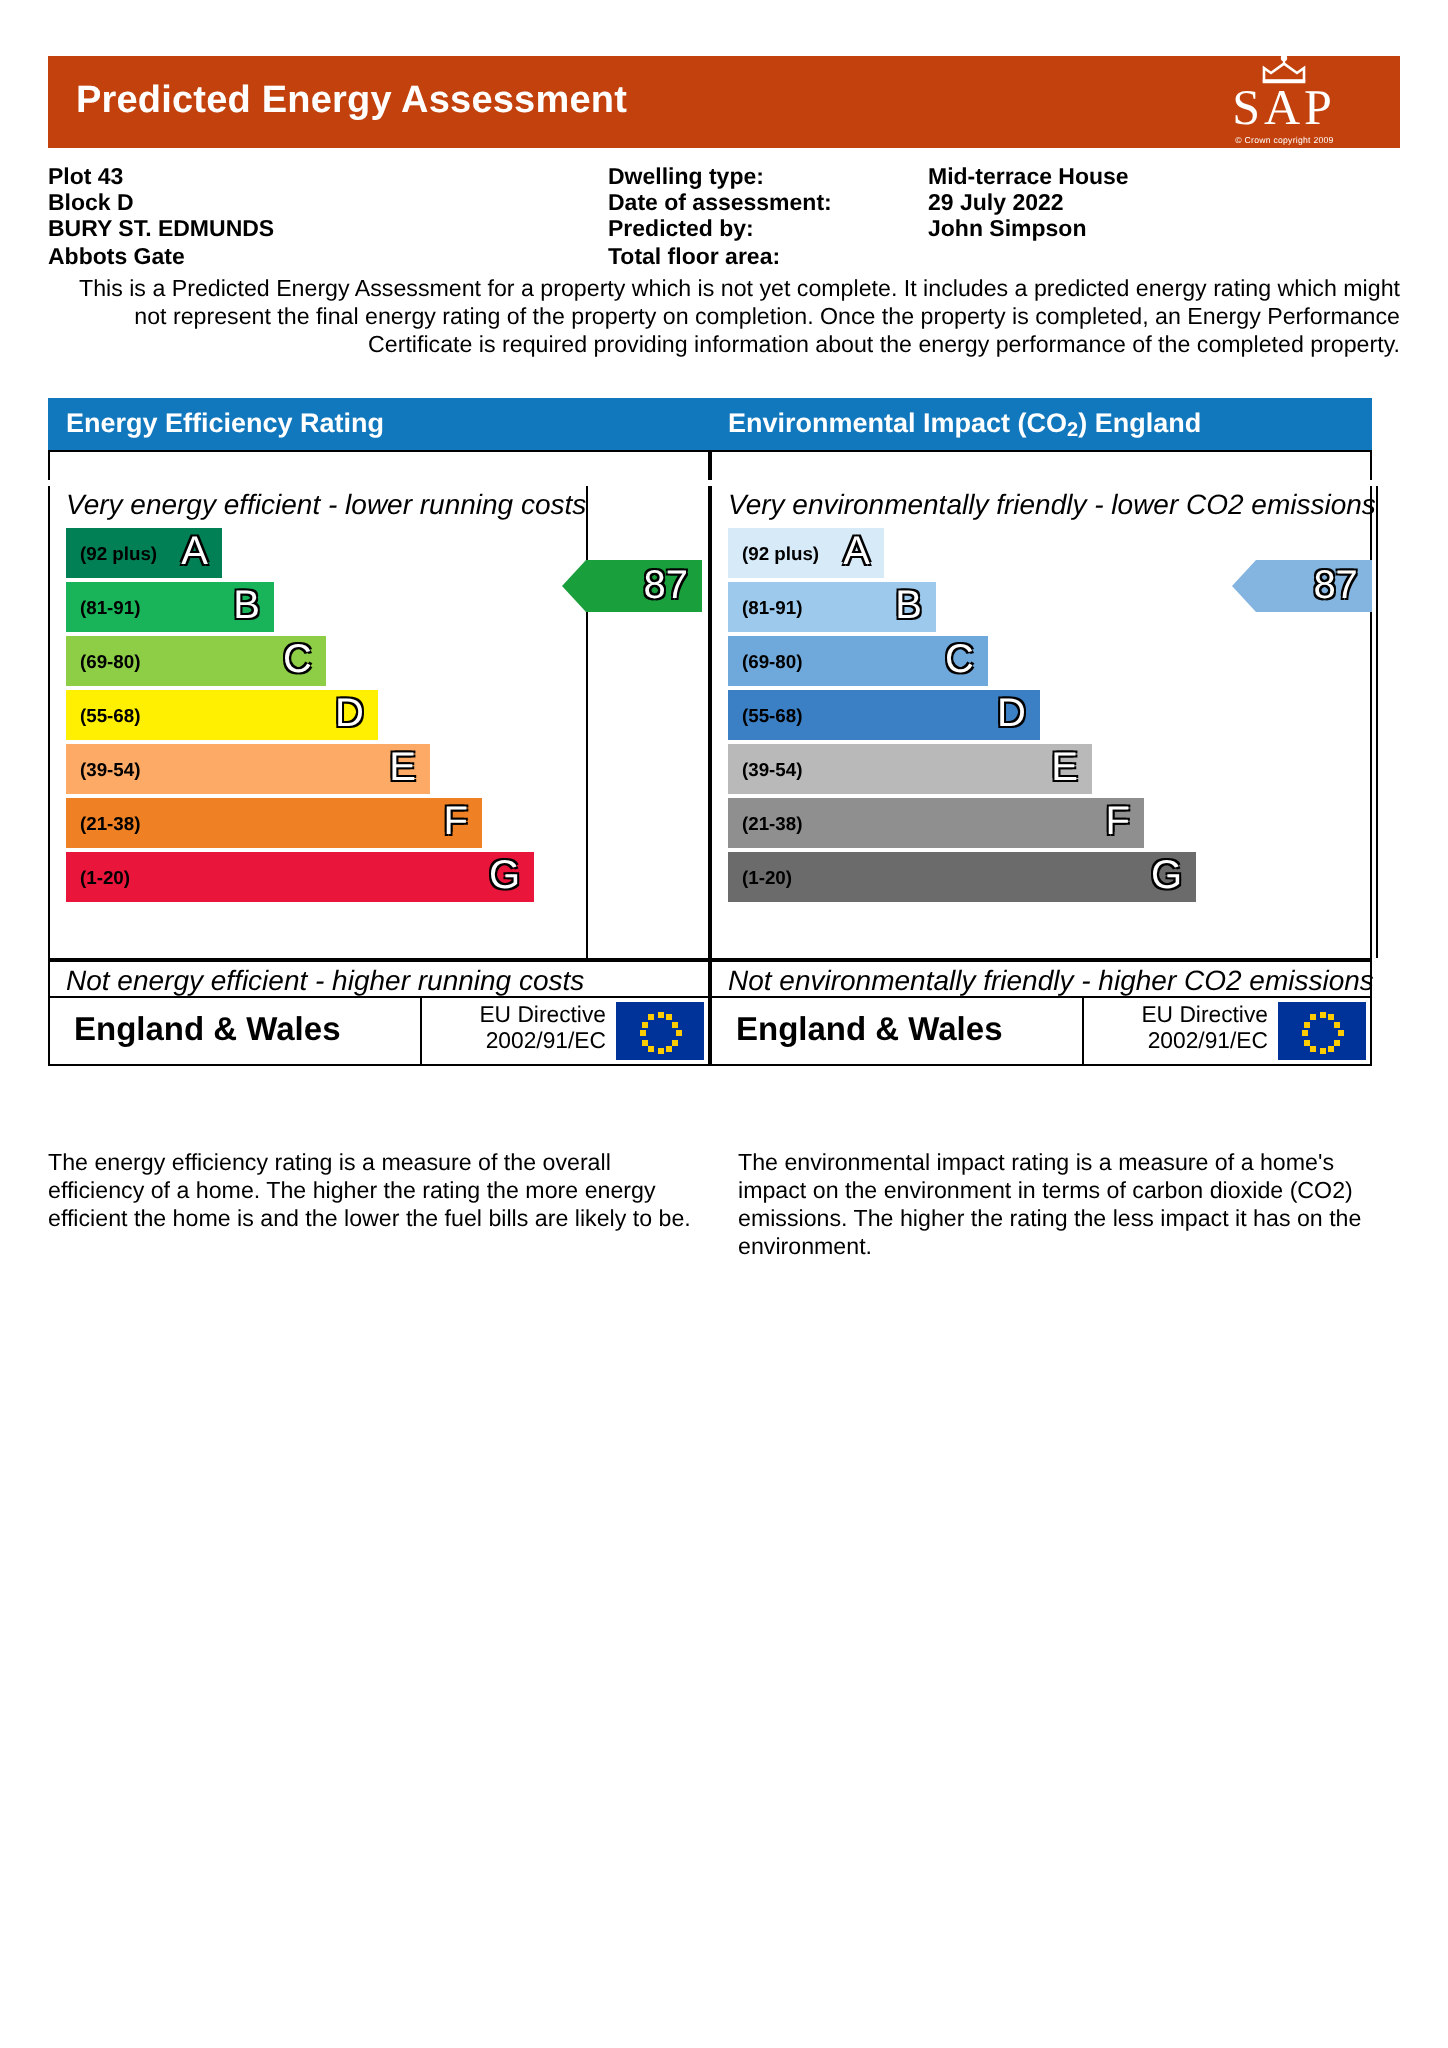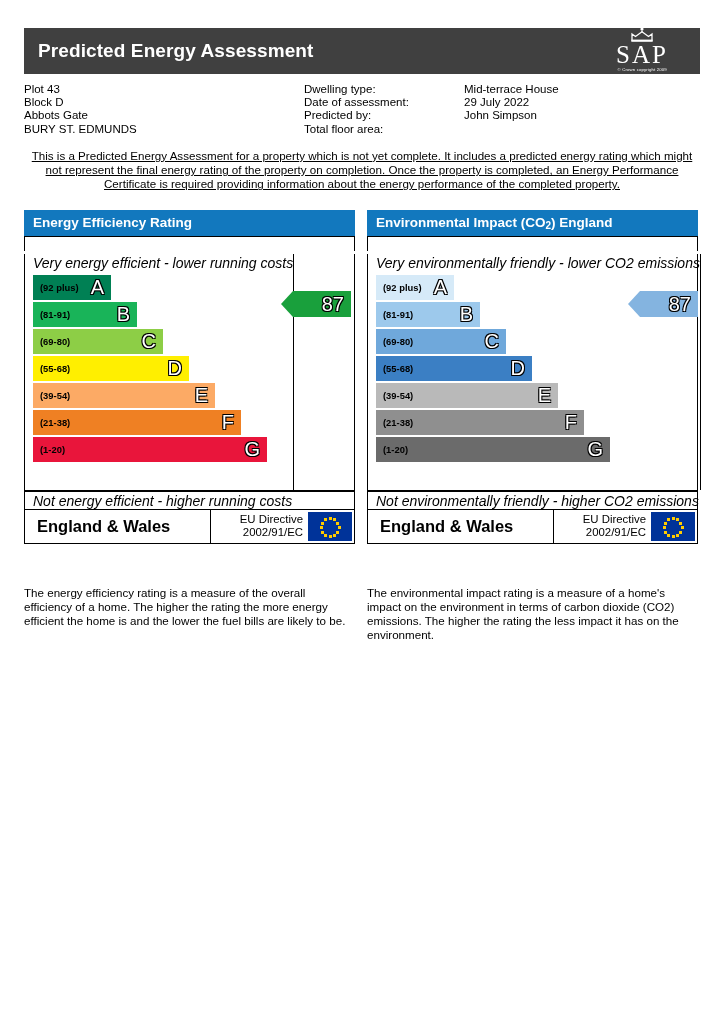--- a/index.html
+++ b/index.html
@@ -13,21 +13,21 @@
     position: relative;
     overflow: hidden;
   }
   .page { position: relative; width: 724px; height: 1024px; padding: 0 24px; }
 
   
   .header-banner {
     position: relative;
     margin-top: 28px;
     height: 46px;
-    background: #404040;
+    background: #c2410c;
     display: flex;
     align-items: center;
     justify-content: space-between;
     padding: 0 12px 0 14px;
   }
   .header-title {
     color: #ffffff;
     font-size: 19px;
     font-weight: bold;
     letter-spacing: 0.1px;
@@ -54,38 +54,38 @@
   .sap-letters .mid { position: relative; }
   .crown { position: absolute; left: 50%; transform: translateX(-50%); top: -15px; }
   .sap-copy { font-size: 3.2px; letter-spacing: 0.1px; margin-top: 1px; transform: scale(1.35); }
 
   
   .details {
     display: flex;
     margin-top: 9px;
     font-size: 11.5px;
     line-height: 13.2px;
+    font-weight: bold;
   }
   .details .col-address { width: 280px; }
   .details .col-labels { width: 160px; }
   .details .col-values { flex: 1; }
   .details div div { white-space: nowrap; }
   sup.sq { font-size: 8px; vertical-align: super; }
 
   
   .para {
     font-size: 11.6px;
     line-height: 14.3px;
-    margin-top: 13px;
-    text-align: center;
-    text-decoration: underline;
-  }
-
-  
-  .charts { display: flex; gap: 12px; margin-top: 18px; }
+    margin-top: 2px;
+    text-align: right;
+  }
+
+  
+  .charts { display: flex; margin-top: 18px; }
   .chart { width: 331px; }
   .chart-header {
     background: #1278be;
     color: #ffffff;
     font-size: 13.5px;
     font-weight: bold;
     padding: 5px 9px 6px 9px;
   }
   .chart-header sub { font-size: 10px; vertical-align: baseline; position: relative; top: 2px; }
 
@@ -206,21 +206,21 @@
     position: relative;
     margin: 2px 2px 2px 0;
   }
   .eu-flag .star {
     position: absolute;
     width: 3px; height: 3px;
     background: #ffcc00;
   }
 
   
-  .explains { display: flex; gap: 12px; margin-top: 42px; }
+  .explains { display: flex; gap: 12px; margin-top: 42px; justify-content: space-between; }
   .explain {
     width: 331px;
     font-size: 11.6px;
     line-height: 14.2px;
   }
 </style>
 </head>
 <body>
 
 <div class="page">
@@ -242,22 +242,22 @@
         <span>P</span>
       </div>
       <div class="sap-copy">© Crown copyright 2009</div>
     </div>
   </div>
 
   <div class="details">
     <div class="col-address">
       <div>Plot 43</div>
       <div>Block D</div>
+      <div>BURY ST. EDMUNDS</div>
       <div>Abbots Gate</div>
-      <div>BURY ST. EDMUNDS</div>
     </div>
     <div class="col-labels">
       <div>Dwelling type:</div>
       <div>Date of assessment:</div>
       <div>Predicted by:</div>
       <div>Total floor area:</div>
     </div>
     <div class="col-values">
       <div>Mid-terrace House</div>
       <div>29 July 2022</div>

